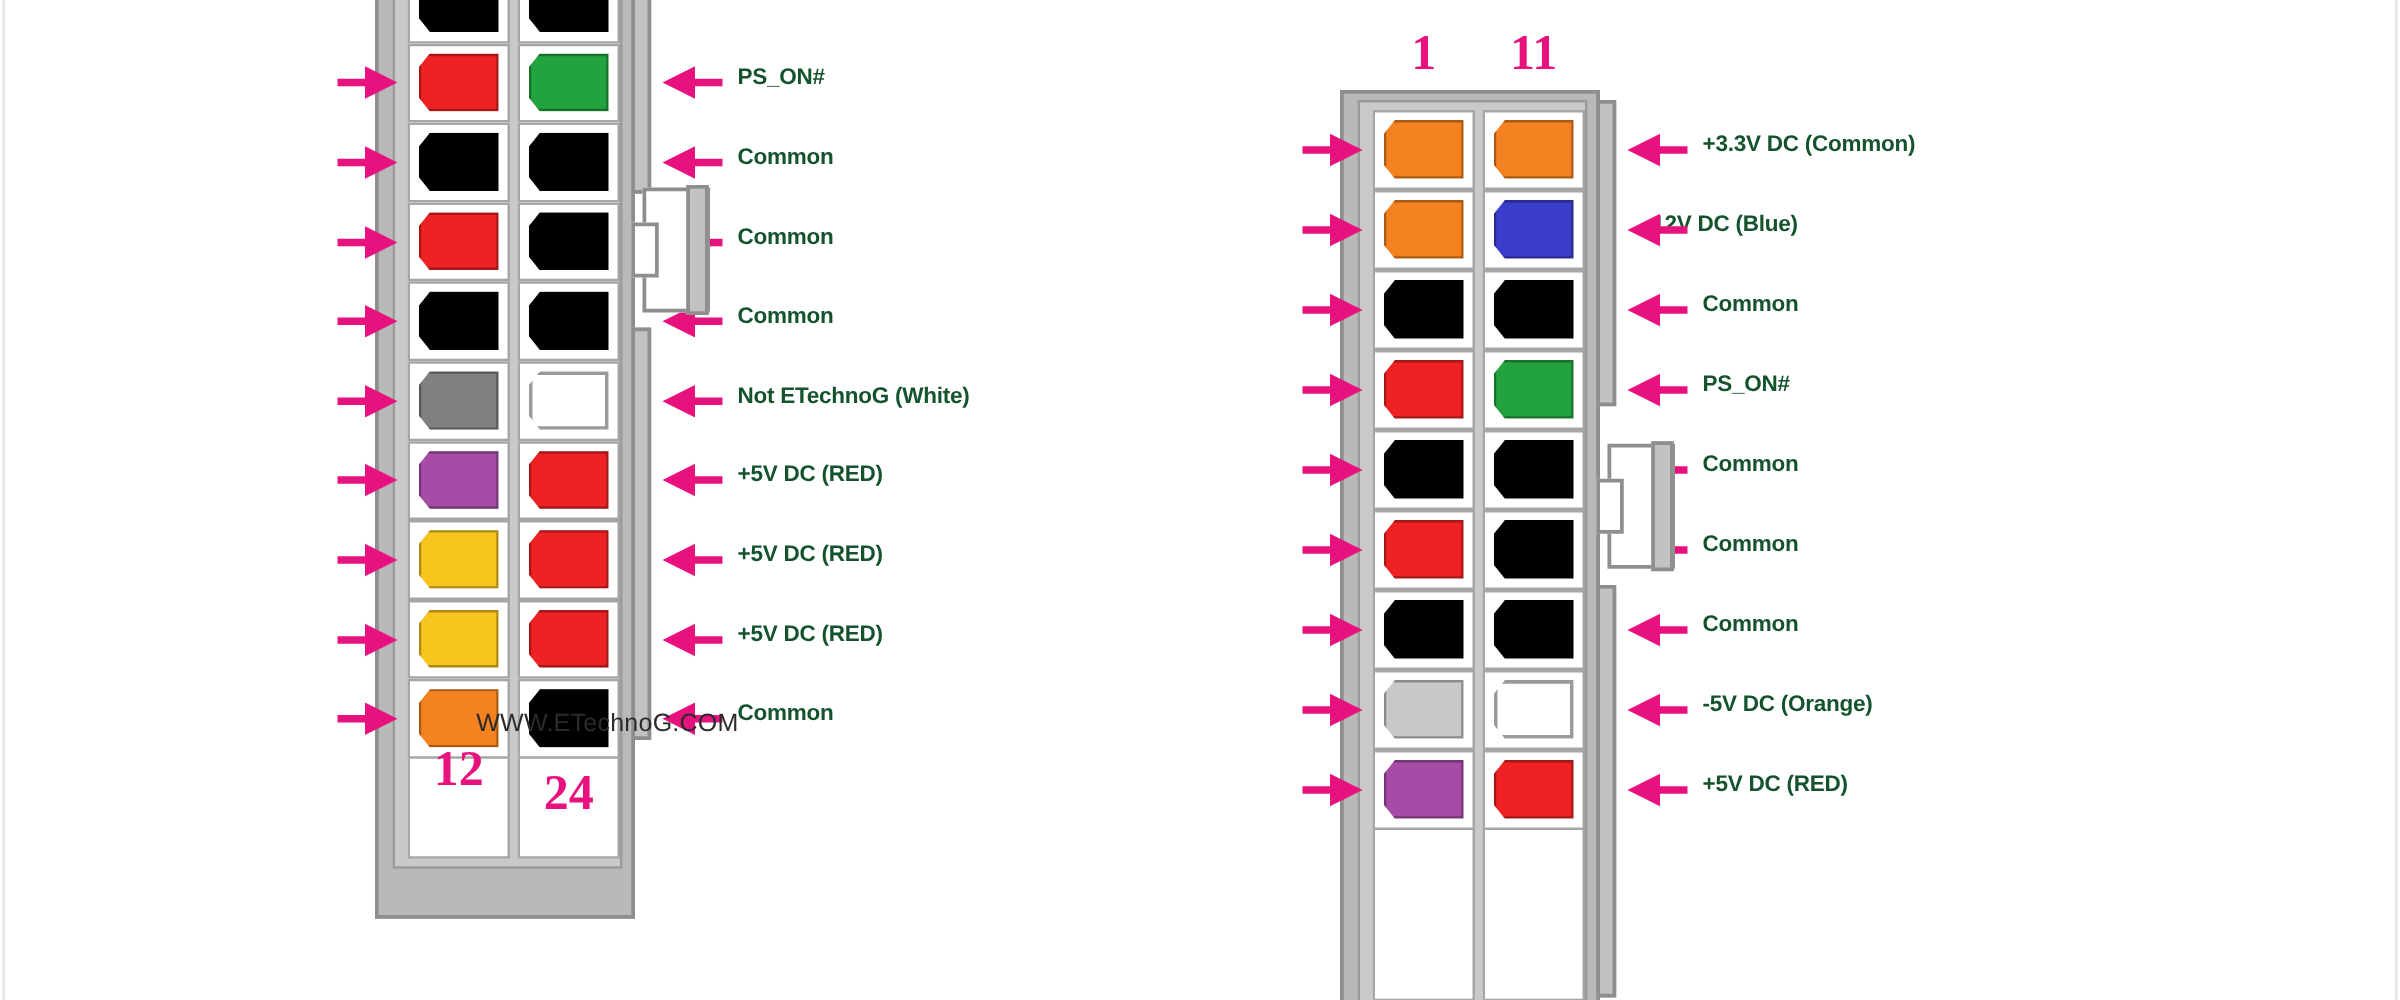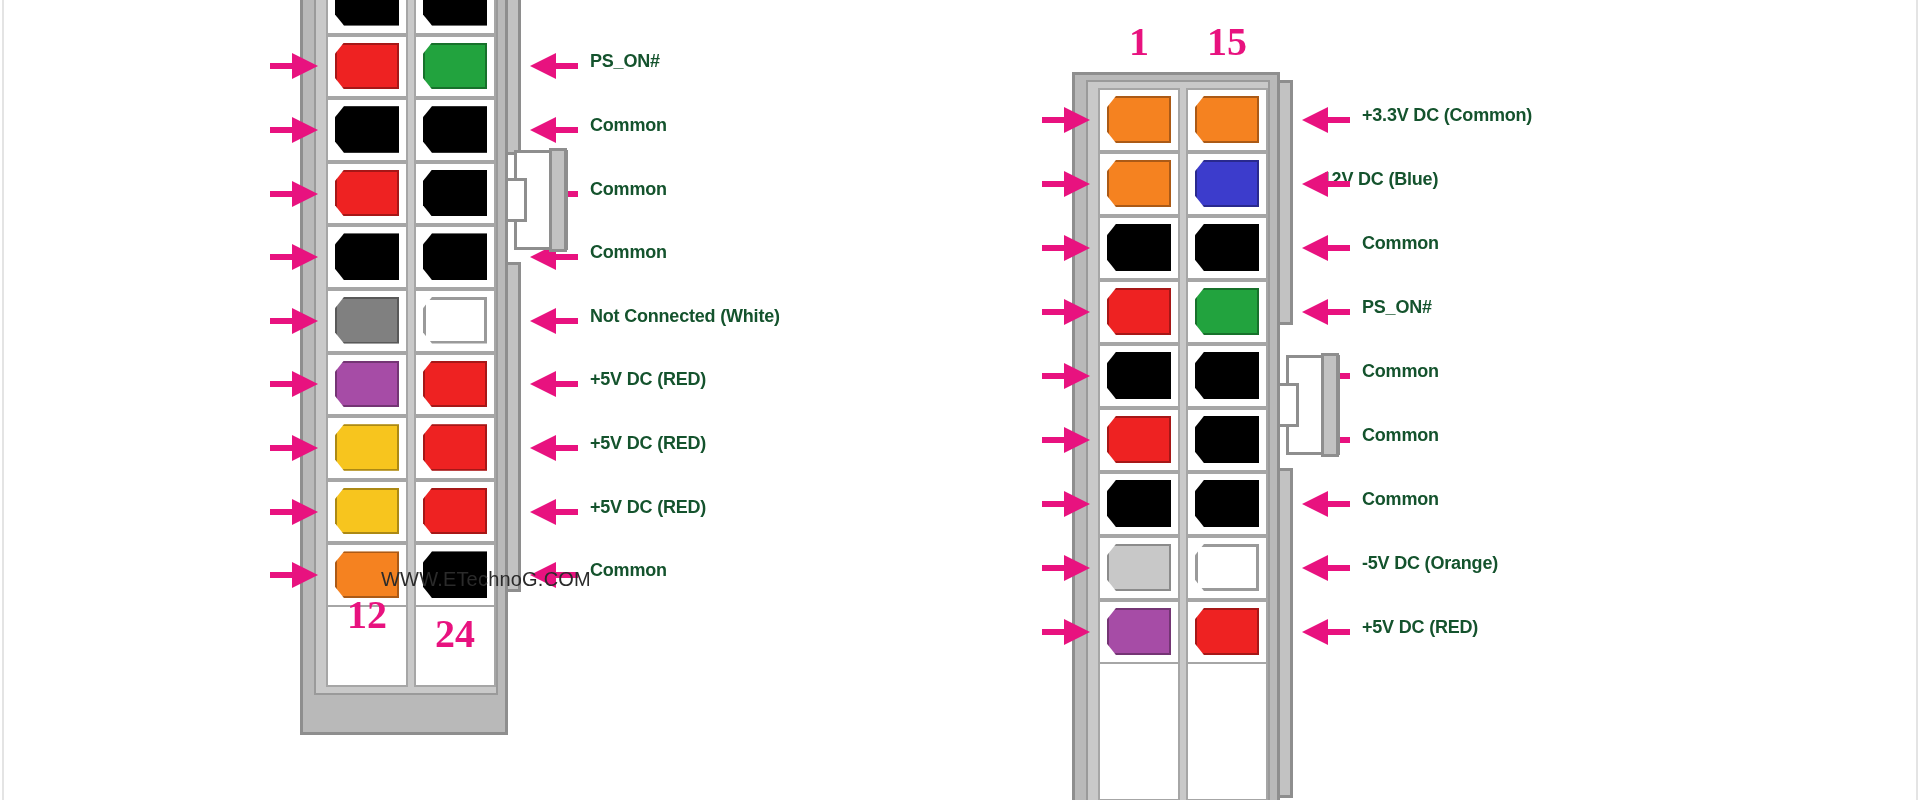--- a/index.html
+++ b/index.html
@@ -154,21 +154,21 @@
 
     <div class="latch" style="left: 1277px; top: 80px; width: 60px; height: 320px; z-index: 20; position: absolute;">
       <div class="latch-bar" style="left:0px;top:0px;width:16px;height:245px;"></div>
       <div class="latch-box" style="left:9px;top:275px;width:54px;height:100px;"></div>
       <div class="latch-bar" style="left:44px;top:273px;width:18px;height:104px;"></div>
       <div class="latch-hole" style="left:0px;top:303px;width:22px;height:44px;"></div>
       <div class="latch-bar" style="left:0px;top:388px;width:16px;height:330px;"></div>
     </div>
 
     <div class="pinnum" style="left: 1098px; top: 22px; width: 82px; z-index: 20; position: absolute;">1</div>
-    <div class="pinnum" style="left: 1186px; top: 22px; width: 82px; z-index: 20; position: absolute;">15</div>
+    <div class="pinnum" style="left: 1186px; top: 22px; width: 82px; z-index: 20; position: absolute;">11</div>
   </div>
 
   <div id="dyn" style="position: absolute; left: 0px; top: 0px; z-index: 10;">
       <div class="cell" style="position: absolute; left: 326px; top: -29px; width: 82px; height: 63.6px; background: rgb(255, 255, 255); border: 2px solid rgb(166, 166, 166); box-sizing: border-box;"></div>
       <div class="cell" style="position: absolute; left: 414px; top: -29px; width: 82px; height: 63.6px; background: rgb(255, 255, 255); border: 2px solid rgb(166, 166, 166); box-sizing: border-box;"></div>
       <div class="pin" style="left: 335px; top: -21px; width: 64px; height: 46.6px; background: rgb(0, 0, 0);"></div>
       <div class="pin" style="left: 423px; top: -21px; width: 64px; height: 46.6px; background: rgb(0, 0, 0);"></div>
       <div class="cell" style="position: absolute; left: 326px; top: 34.6px; width: 82px; height: 63.6px; background: rgb(255, 255, 255); border: 2px solid rgb(166, 166, 166); box-sizing: border-box;"></div>
       <div class="cell" style="position: absolute; left: 414px; top: 34.6px; width: 82px; height: 63.6px; background: rgb(255, 255, 255); border: 2px solid rgb(166, 166, 166); box-sizing: border-box;"></div>
       <div class="pin" style="left: 335px; top: 42.6px; width: 64px; height: 46.6px; background: rgb(238, 34, 34);"></div>
@@ -222,21 +222,21 @@
         <div class="head"></div>
       </div>
       <div class="cell" style="position: absolute; left: 326px; top: 289px; width: 82px; height: 63.6px; background: rgb(255, 255, 255); border: 2px solid rgb(166, 166, 166); box-sizing: border-box;"></div>
       <div class="cell" style="position: absolute; left: 414px; top: 289px; width: 82px; height: 63.6px; background: rgb(255, 255, 255); border: 2px solid rgb(166, 166, 166); box-sizing: border-box;"></div>
       <div class="pin" style="left: 335px; top: 297px; width: 64px; height: 46.6px; background: rgb(128, 128, 128);"></div>
       <div class="pin outline" style="left: 423px; top: 297px; width: 64px; height: 46.6px; background: rgb(255, 255, 255);"></div>
       <div class="arrow right" style="left: 270px; top: 320.8px; width: 48px;">
         <div class="shaft"></div>
         <div class="head"></div>
       </div>
-      <div class="lbl l" style="top: 306.8px; left: 590px;">Not Connected (White)</div>
+      <div class="lbl l" style="top: 306.8px; left: 590px;">Not ETechnoG (White)</div>
       <div class="arrow left" style="left: 530px; top: 320.8px; width: 48px;">
         <div class="shaft"></div>
         <div class="head"></div>
       </div>
       <div class="cell" style="position: absolute; left: 326px; top: 352.6px; width: 82px; height: 63.6px; background: rgb(255, 255, 255); border: 2px solid rgb(166, 166, 166); box-sizing: border-box;"></div>
       <div class="cell" style="position: absolute; left: 414px; top: 352.6px; width: 82px; height: 63.6px; background: rgb(255, 255, 255); border: 2px solid rgb(166, 166, 166); box-sizing: border-box;"></div>
       <div class="pin" style="left: 335px; top: 360.6px; width: 64px; height: 46.6px; background: rgb(166, 76, 166);"></div>
       <div class="pin" style="left: 423px; top: 360.6px; width: 64px; height: 46.6px; background: rgb(238, 34, 34);"></div>
       <div class="arrow right" style="left: 270px; top: 384.4px; width: 48px;">
         <div class="shaft"></div>

